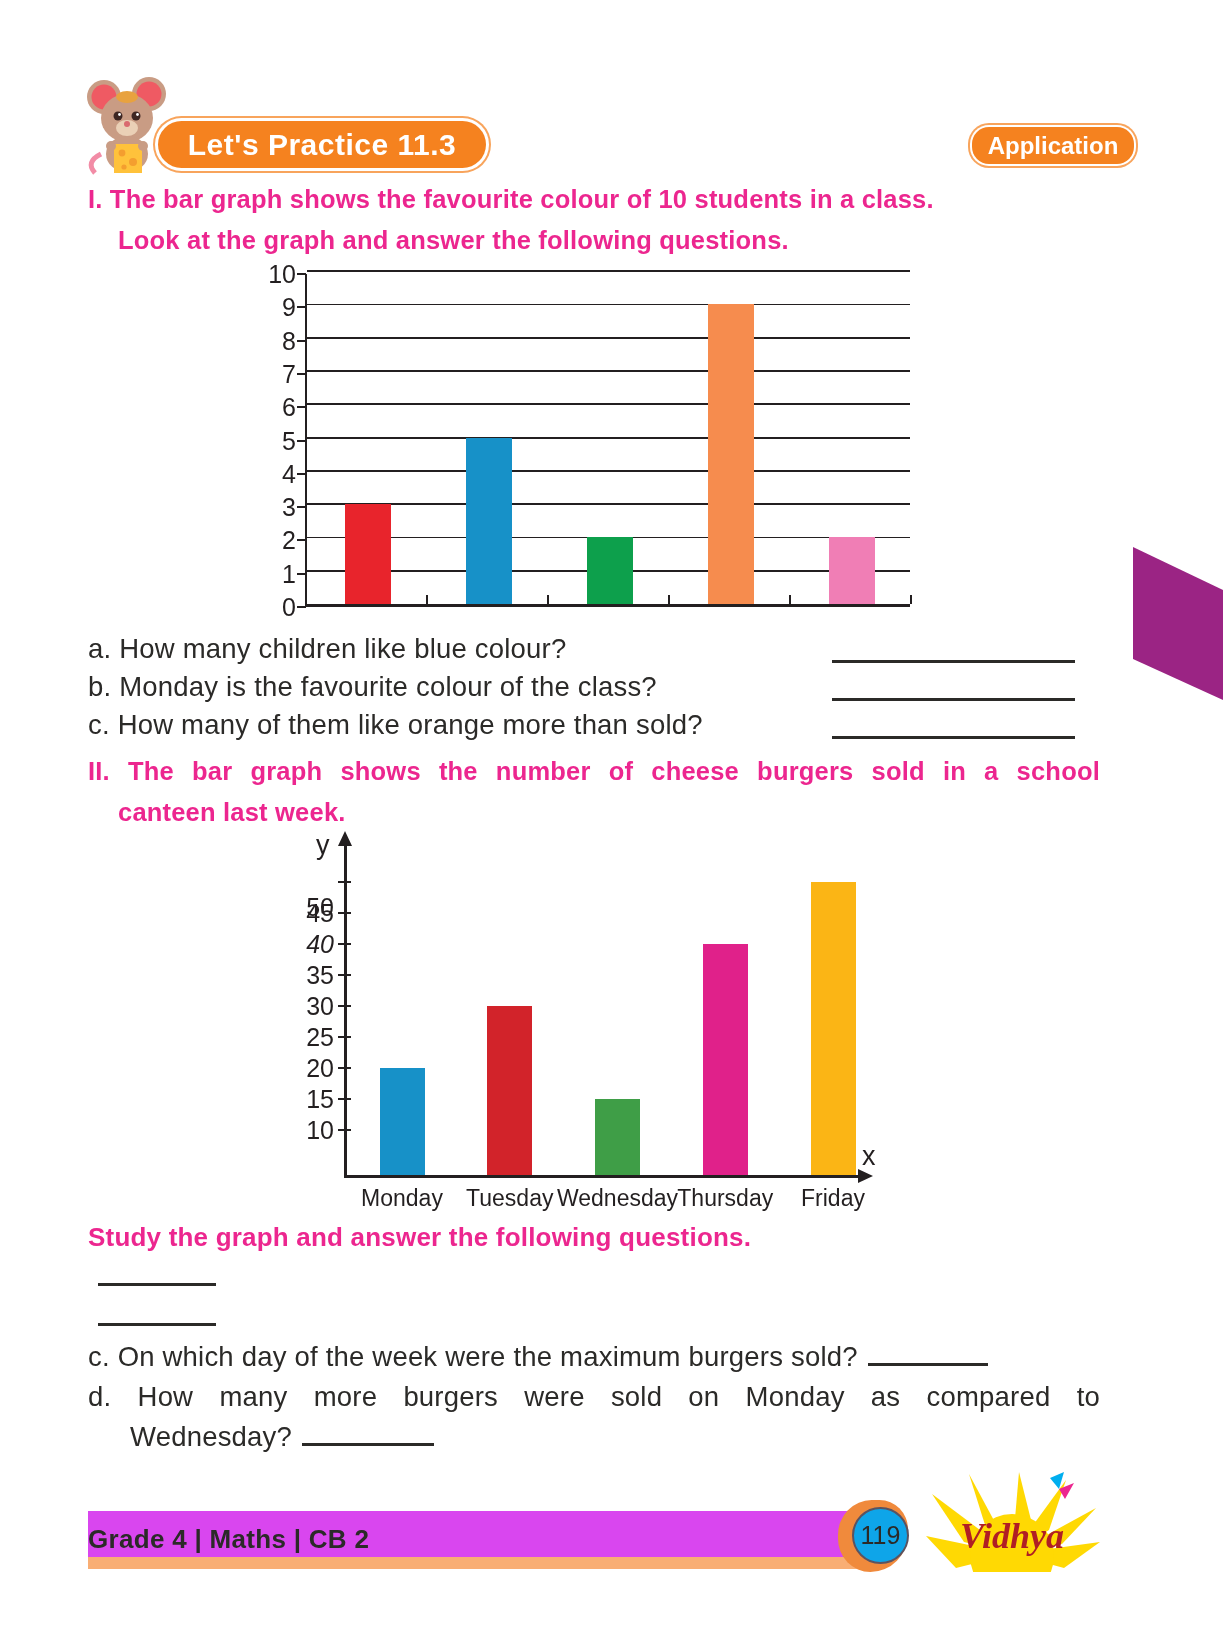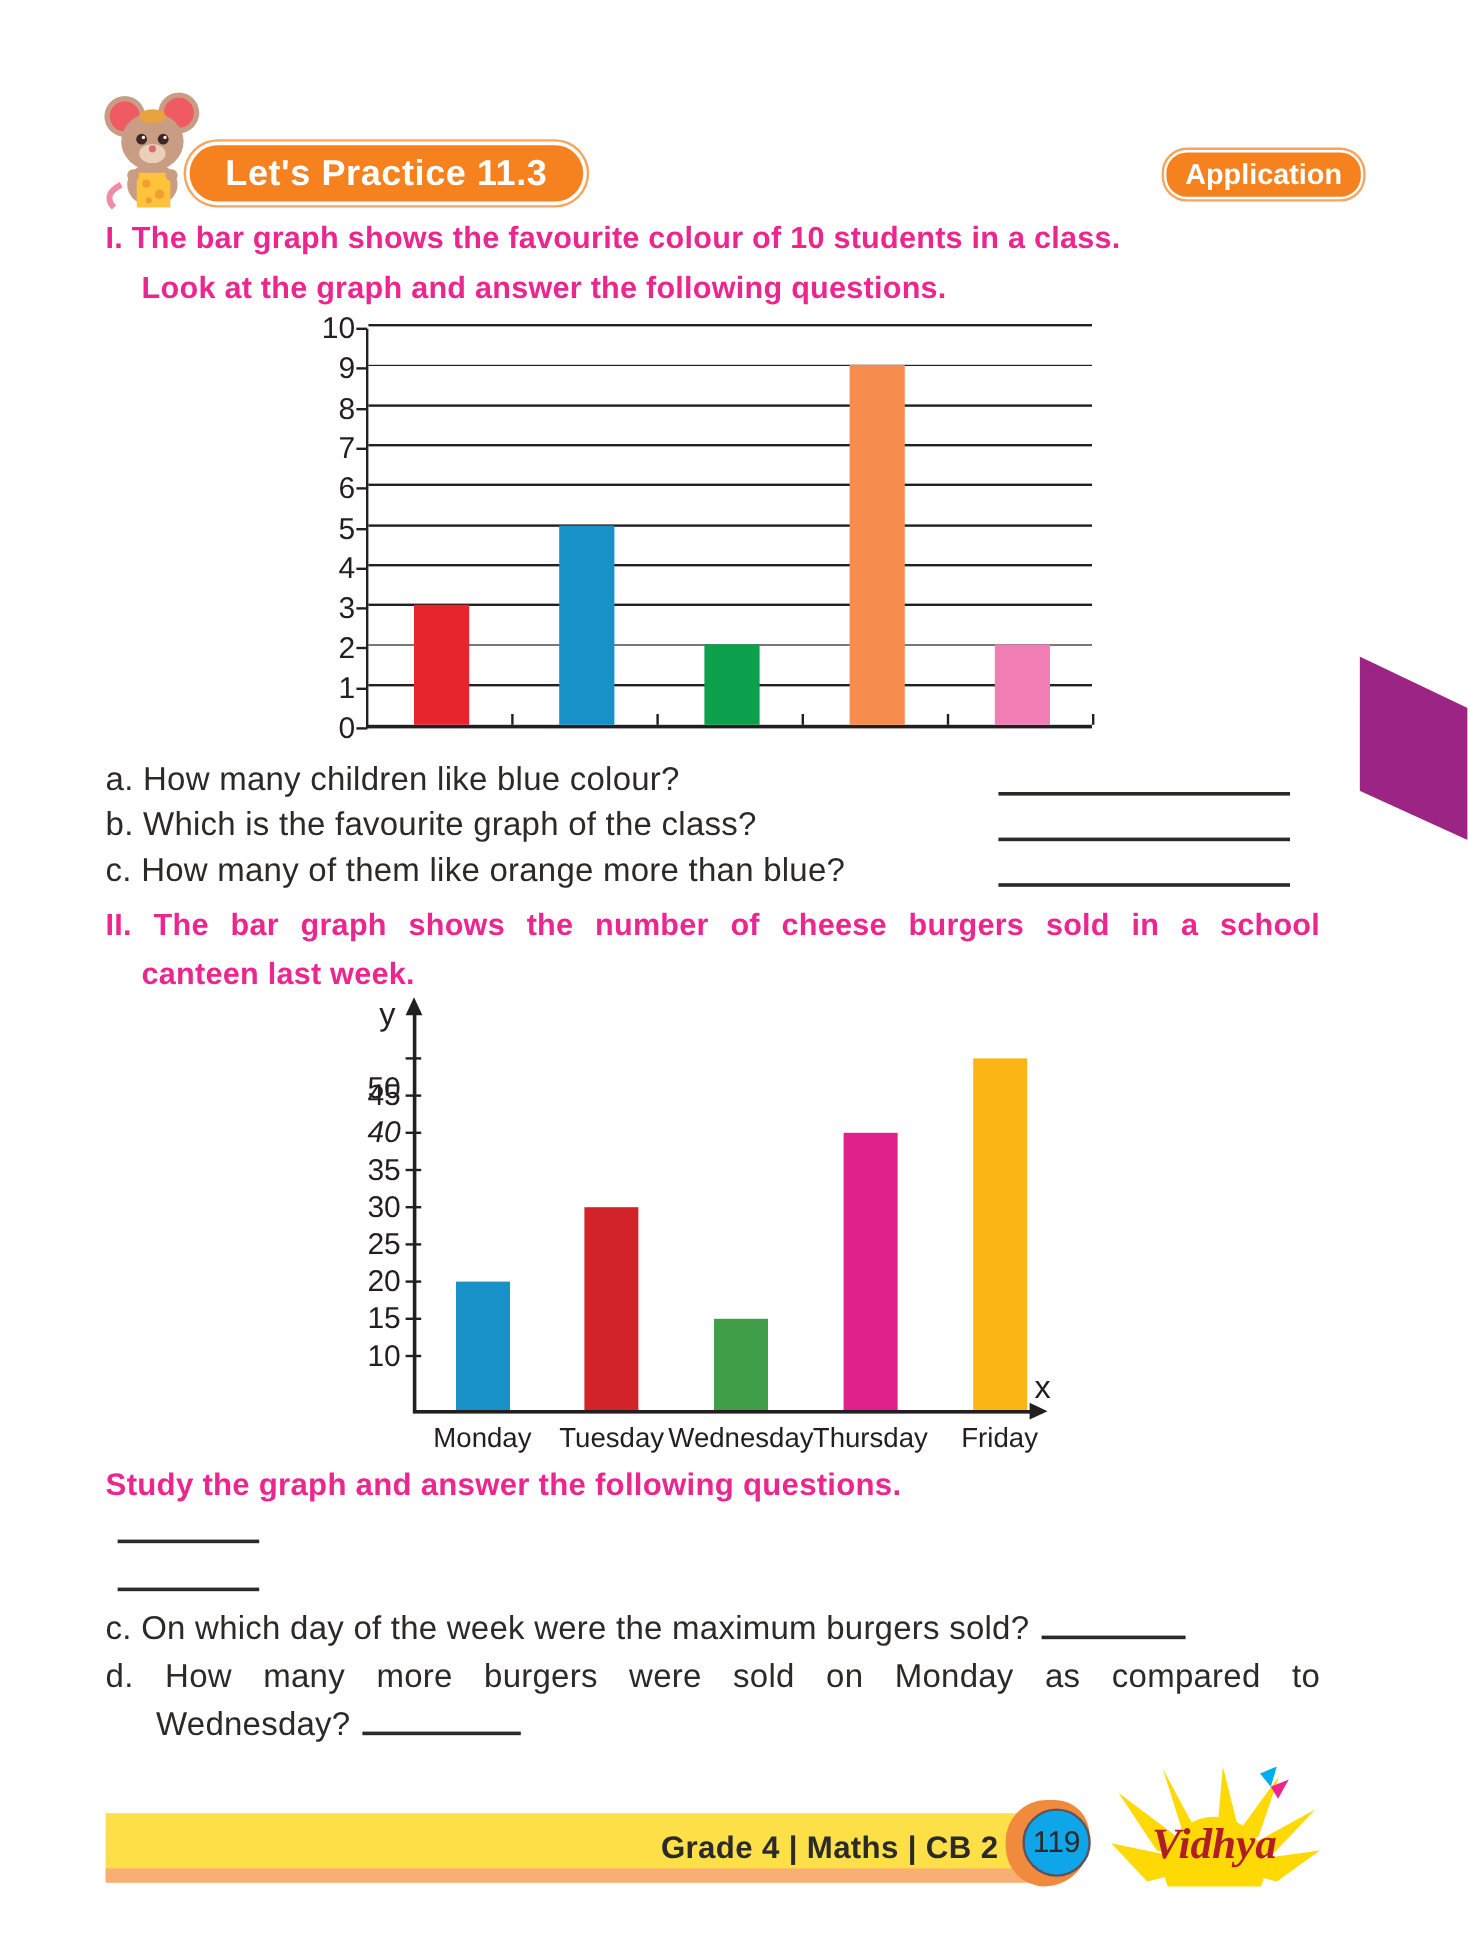--- a/index.html
+++ b/index.html
@@ -48,22 +48,22 @@
   .arrow-right { position:absolute; left:558px; top:336px; width:0; height:0;
     border-top:7.5px solid transparent; border-bottom:7.5px solid transparent; border-left:15px solid #231F20; }
   #c2-ylabel { position:absolute; left:16px; top:-3px; font-size:27px; color:#231F20; }
   #c2-xlabel { position:absolute; left:562px; top:308px; font-size:27px; color:#231F20; }
   .c2-tick { position:absolute; left:38px; width:13px; height:2px; background:#231F20; }
   .c2-ylab { position:absolute; left:0; width:34px; text-align:right; font-size:25px; color:#231F20; line-height:26px; }
   .c2-bar { position:absolute; width:45px; z-index:1; }
   .c2-day { position:absolute; top:352px; font-size:23px; color:#231F20; transform:translateX(-50%); white-space:nowrap; }
 
   
-  #footer-bar { left:88px; top:1511px; width:762px; height:56px; background:#fde047;
-    display:flex; align-items:center; justify-content:flex-end; padding-right:18px;
+  #footer-bar { left:88px; top:1511px; width:762px; height:56px; background:#d946ef;
+    display:flex; align-items:center; padding-right:18px;
     color:#2B2A28; font-weight:bold; font-size:26px; letter-spacing:.3px; }
   #footer-strip { left:88px; top:1557px; width:776px; height:12px; background:#F9AE74; }
   #page-teardrop { left:838px; top:1500px; width:70px; height:72px; background:#F08A3C; border-radius:52% 44% 58% 50%; }
   #page-circle { left:852px; top:1507px; width:57px; height:57px; background:#0ea5e9; border:2.5px solid #5B5360;
     border-radius:50%; display:flex; align-items:center; justify-content:center; font-size:25px; color:#2B2A28; }
   #vidhya-logo { left:922px; top:1472px; }
 
   #corner-purple { left:1133px; top:547px; }
 </style>
 </head>
@@ -145,22 +145,22 @@
     <div class="c1-ytick" style="top: 110.9px;"></div>
     <div class="c1-ylab" style="top: 63.6px;">8</div>
     <div class="c1-ytick" style="top: 77.6px;"></div>
     <div class="c1-ylab" style="top: 30.3px;">9</div>
     <div class="c1-ytick" style="top: 44.3px;"></div>
     <div class="c1-ylab" style="top: -3px;">10</div>
     <div class="c1-ytick" style="top: 11px;"></div>
   </div>
 
 <div class="abs q" style="left:88px; top:633px;">a. How many children like blue colour?</div>
-<div class="abs q" style="left:88px; top:671px;">b. Which is the favourite graph of the class?</div>
-<div class="abs q" style="left:88px; top:709px;">c. How many of them like orange more than blue?</div>
+<div class="abs q" style="left:88px; top:671px;">b. Monday is the favourite colour of the class?</div>
+<div class="abs q" style="left:88px; top:709px;">c. How many of them like orange more than sold?</div>
 <div class="abs ans1" style="top:660px;"></div>
 <div class="abs ans1" style="top:698px;"></div>
 <div class="abs ans1" style="top:736px;"></div>
 
 <div class="abs pinkh justify" style="left:88px; top:757px;">II. The bar graph shows the number of cheese burgers sold in a school</div>
 <div class="abs pinkh" style="left:118px; top:798px;">canteen last week.</div>
 
 <div id="chart2" class="abs">
   <div id="c2-ylabel">y</div>
   <div class="arrow-up"></div>

